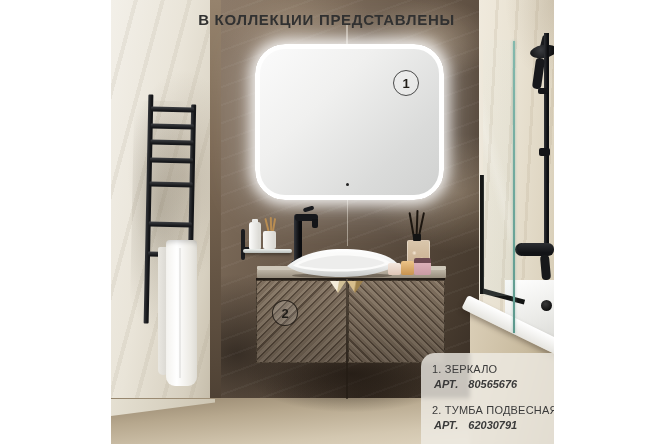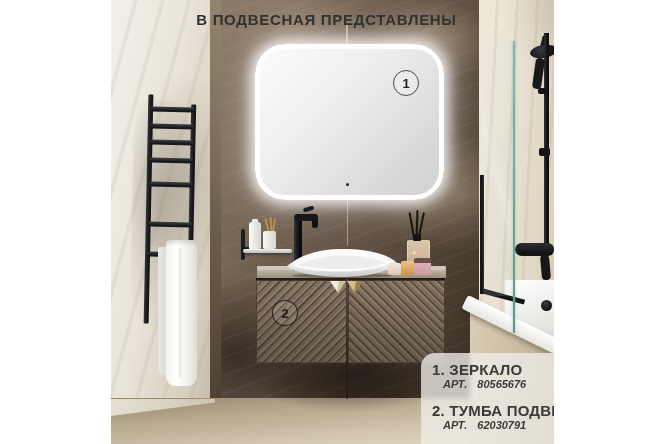--- a/index.html
+++ b/index.html
@@ -155,22 +155,22 @@
   .marker{z-index:8;width:24px;height:24px;border-radius:50%;display:flex;align-items:center;justify-content:center;
     font-weight:bold;font-size:13px;color:#201d19;}
   .marker.m1{left:282px;top:70px;border:1.5px solid #4a4a4a;background:rgba(255,255,255,.2);}
   .marker.m2{left:161px;top:300px;border:1.5px solid rgba(25,20,15,.85);background:rgba(255,255,255,.12);}
 
   
   .legend{left:310px;top:353px;width:133px;height:91px;z-index:9;border-top-left-radius:14px;
     background:rgba(240,237,231,.78);-webkit-backdrop-filter:blur(2px);backdrop-filter:blur(2px);
     padding:9px 0 0 11px;box-sizing:border-box;color:#3a3a3a;}
   .legend-item{margin-bottom:11px;}
-  .legend .l1{font-size:15px;font-weight:bold;letter-spacing:.2px;line-height:15px;white-space:nowrap;}
-  .legend .l2{font-size:11px;font-weight:bold;font-style:italic;line-height:15px;margin-left:11px;white-space:nowrap;}
+  .legend .l1{font-size:11px;font-weight:normal;letter-spacing:.2px;line-height:15px;white-space:nowrap;}
+  .legend .l2{font-size:11px;font-weight:bold;font-style:italic;line-height:15px;margin-left:2px;white-space:nowrap;}
   .legend .artnum{margin-left:7px;}
 
   
   .title{position:absolute;left:0;top:11px;width:666px;text-align:center;z-index:10;
     font-size:15px;font-weight:bold;letter-spacing:.7px;color:#313131;padding-right:13px;box-sizing:border-box;}
 </style>
 </head>
 <body>
 
 <div class="canvas">
@@ -296,15 +296,15 @@
         </div>
         <div class="l2">
           <span class="art">АРТ.</span>
           <span class="artnum">62030791</span>
         </div>
       </div>
     </div>
 
   </div>
 
-  <div class="title">В ПОДВЕСНАЯ ПРЕДСТАВЛЕНЫ</div>
+  <div class="title">В КОЛЛЕКЦИИ ПРЕДСТАВЛЕНЫ</div>
 
 </div>
 
 </body></html>

